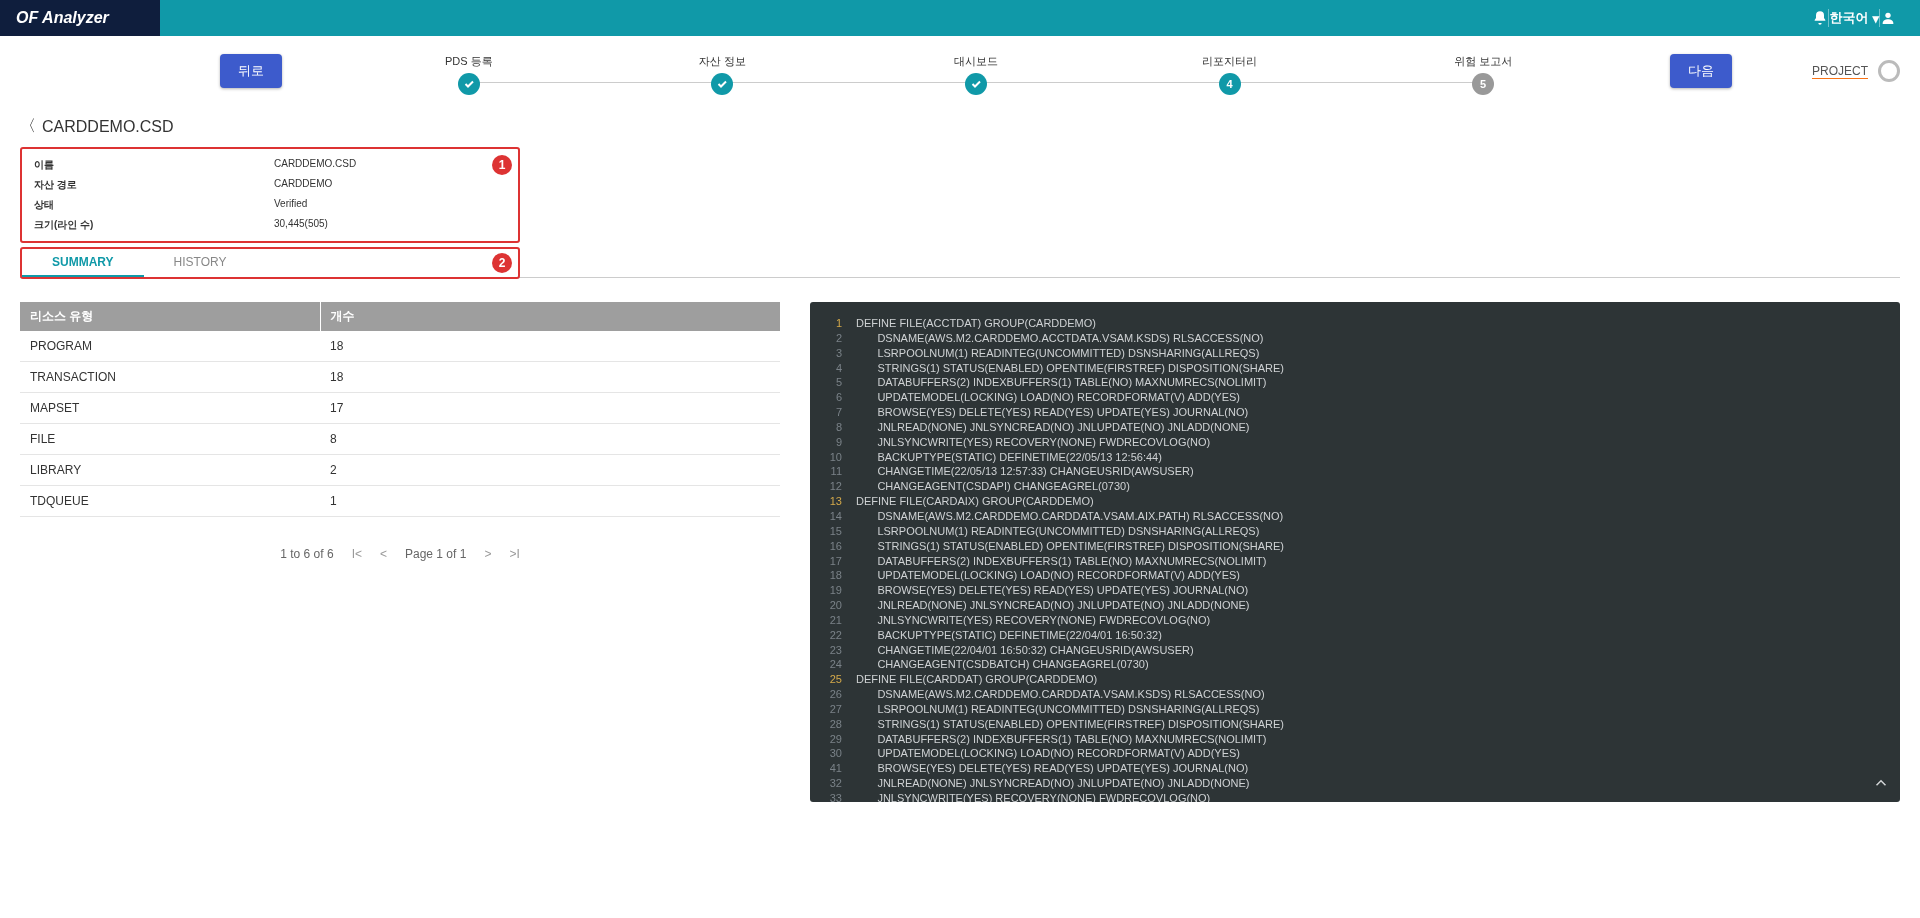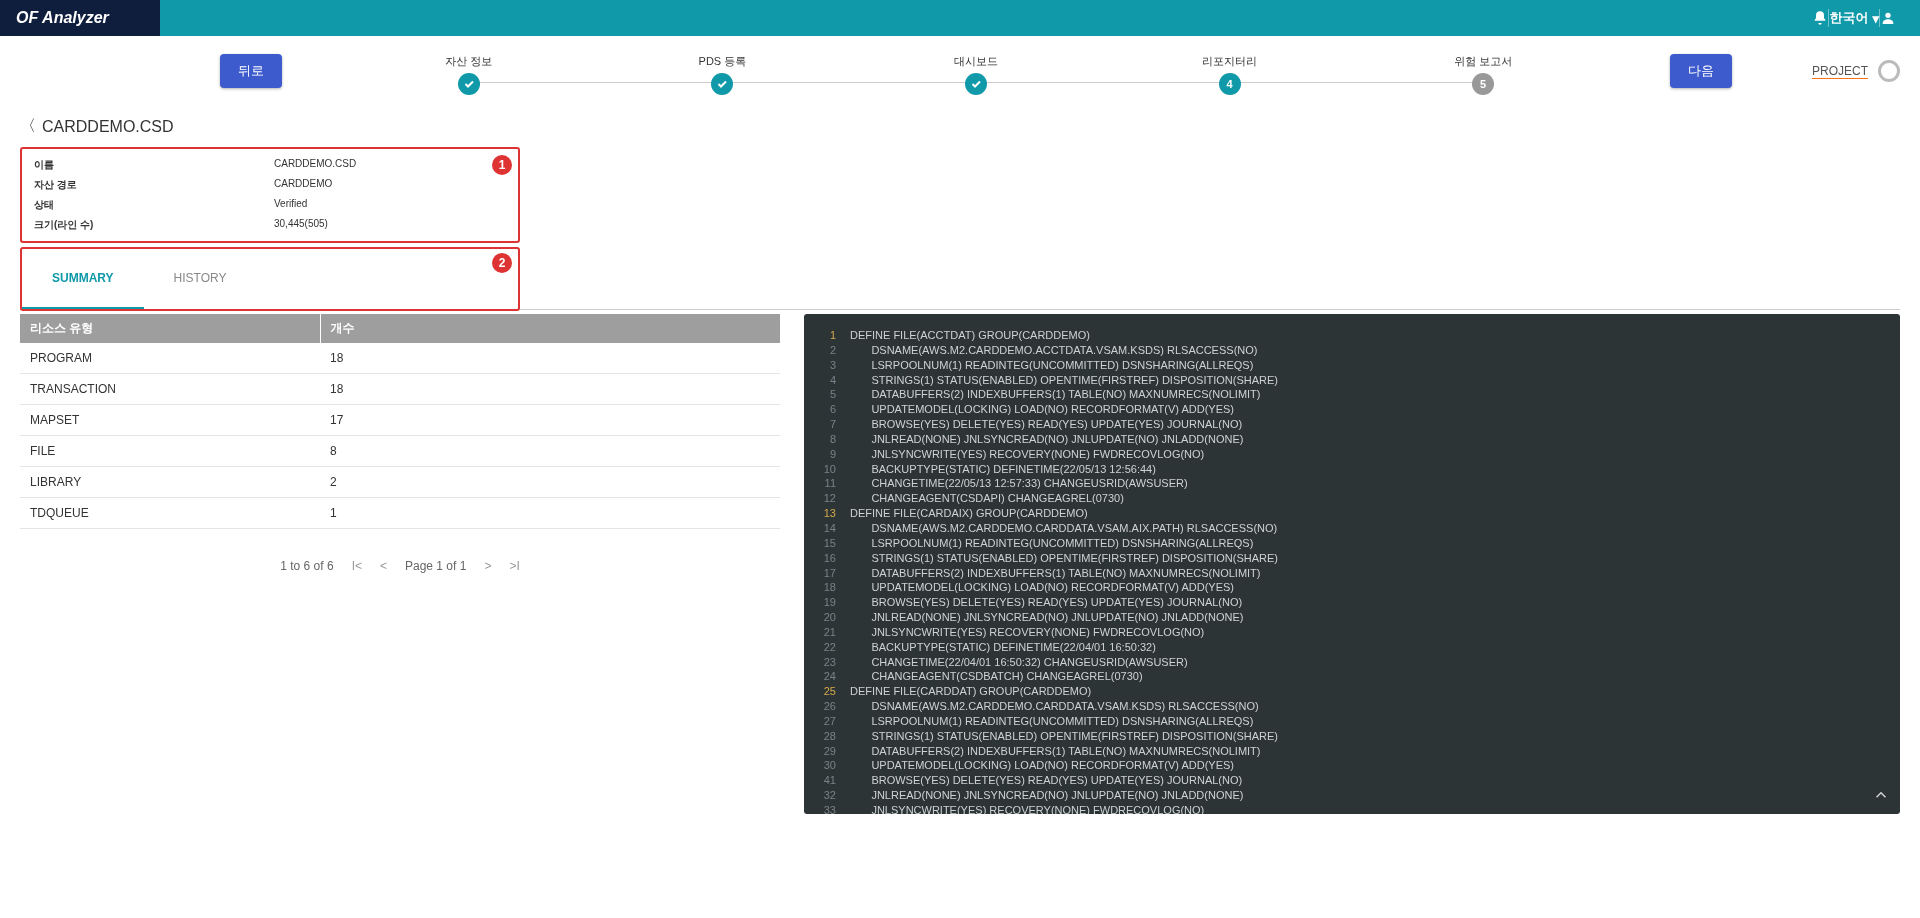--- a/index.html
+++ b/index.html
@@ -34,27 +34,27 @@
 .content { padding: 0 20px 20px 20px; }
 .breadc { display: flex; align-items: center; gap: 6px; font-size: 16px; color: #333; margin: 10px 0; cursor: pointer; }
 
 .info-box { border: 2px solid #d33; border-radius: 3px; padding: 6px 12px; width: 500px; position: relative; }
 .info-row { display: flex; padding: 3px 0; font-size: 10px; }
 .info-row .k { width: 240px; font-weight: bold; color: #333; }
 .info-row .v { color: #333; }
 .badge { position: absolute; right: 6px; top: 6px; width: 20px; height: 20px; background: #d33; color: #fff; border-radius: 50%; display: flex; align-items: center; justify-content: center; font-size: 12px; font-weight: bold; }
 
 .tabs-box { border: 2px solid #d33; border-radius: 3px; width: 500px; margin-top: 4px; display: flex; align-items: center; position: relative; }
-.tab-item { padding: 22px 30px; font-size: 12px; cursor: pointer; text-align: center; }
+.tab-item { padding: 6px 30px; font-size: 12px; cursor: pointer; text-align: center; }
 .tab-item.active { color: #1099a8; font-weight: bold; border-bottom: 2px solid #1099a8; }
 .tab-item.inactive { color: #888; }
 
 .underline { border-bottom: 1px solid #ccc; margin-top: -2px; }
 
-.body-split { display: flex; gap: 24px; margin-top: 4px; }
+.body-split { display: flex; gap: 30px; margin-top: 24px; }
 .left-pane { width: 760px; }
 .right-pane { flex: 1; }
 
 .tbl { width: 100%; border-collapse: collapse; }
 .tbl th { background: #9e9e9e; color: #fff; text-align: left; padding: 6px 10px; font-size: 12px; font-weight: bold; }
 .tbl th:first-child { width: 300px; border-right: 1px solid #fff; }
 .tbl td { padding: 8px 10px; font-size: 12px; border-bottom: 1px solid #e5e5e5; }
 
 .pager { display: flex; align-items: center; justify-content: center; gap: 18px; margin-top: 30px; color: #666; font-size: 12px; }
 .pager span.btn { cursor: pointer; color: #999; }
@@ -91,30 +91,30 @@
         </svg>
     </span>
   </div>
 </div>
 
 <div class="progress-strip">
   <button class="back-btn">뒤로</button>
 
   <div class="steps" id="steps-container">
       <div class="step">
-        <div class="step-label">자산 정보</div>
+        <div class="step-label">PDS 등록</div>
         <div class="step-circle done">
           <svg width="12" height="12" viewBox="0 0 24 24" fill="none" stroke="#fff" stroke-width="4">
             <path d="M5 12l5 5L20 7"></path>
           </svg>
         </div>
         <div class="step-line"></div>
       </div>
       <div class="step">
-        <div class="step-label">PDS 등록</div>
+        <div class="step-label">자산 정보</div>
         <div class="step-circle done">
           <svg width="12" height="12" viewBox="0 0 24 24" fill="none" stroke="#fff" stroke-width="4">
             <path d="M5 12l5 5L20 7"></path>
           </svg>
         </div>
         <div class="step-line"></div>
       </div>
       <div class="step">
         <div class="step-label">대시보드</div>
         <div class="step-circle done">

